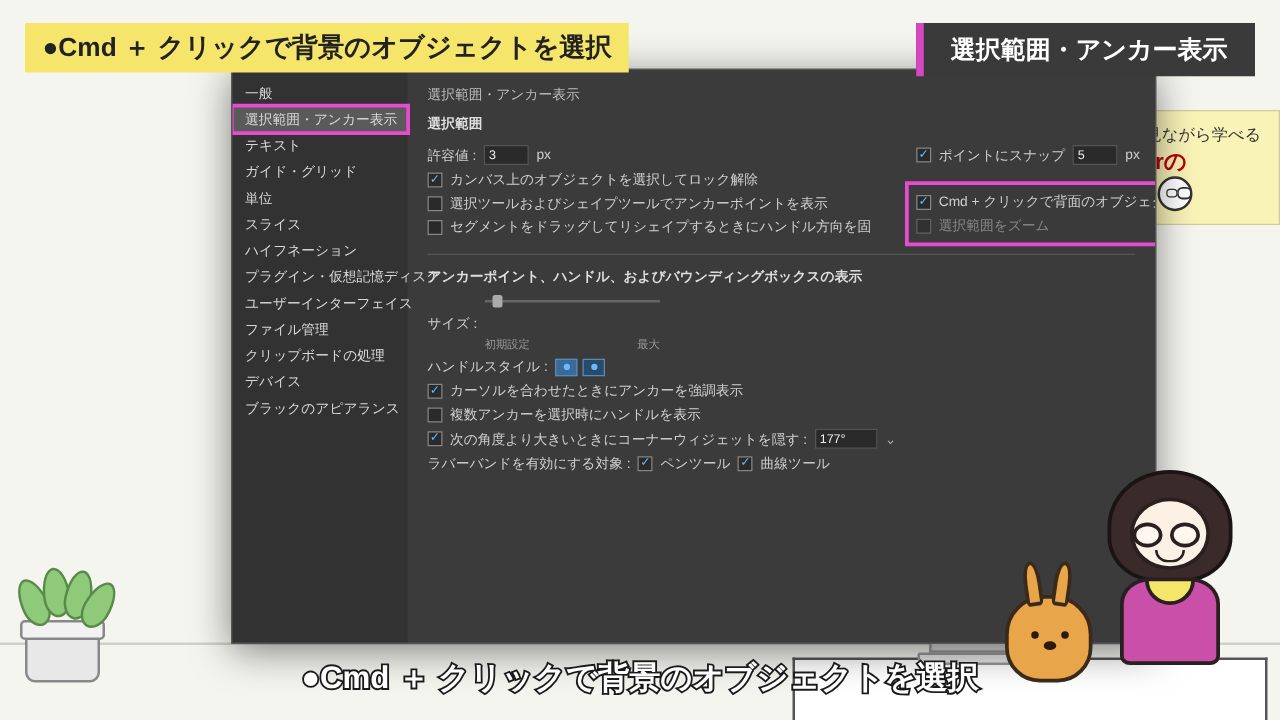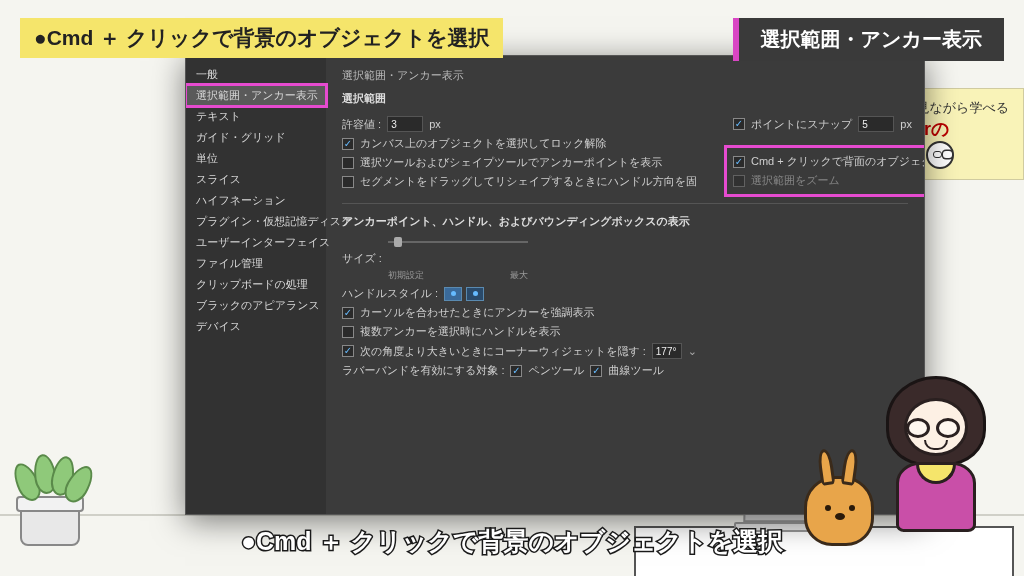--- a/index.html
+++ b/index.html
@@ -102,21 +102,21 @@
   display: inline-flex; gap: 4px; vertical-align: middle;
 }
 .handle-opt {
   width: 18px; height: 14px; background: #2a4a6a; border: 1px solid #5a8ab0;
   display: flex; align-items: center; justify-content: center;
 }
 .handle-opt.sel { background: #3a6a9a; }
 .dot-blue { width: 5px; height: 5px; background: #6bf; border-radius: 50%; }
 .angle-input {
   background: #2a2a2a; border: 1px solid #555; color: #eee;
-  width: 30px; height: 16px; font-size: 10px; padding: 0 3px;
+  width: 50px; height: 16px; font-size: 10px; padding: 0 3px;
 }
 .caption-bottom {
   position: absolute; bottom: 18px; left: 50%; transform: translateX(-50%);
   font-size: 25px; font-weight: 700; color: #fff;
   -webkit-text-stroke: 3px #1a1a1a;
   paint-order: stroke fill;
   z-index: 60; white-space: nowrap;
 }
 .plant {
   position: absolute; left: 20px; bottom: 30px; z-index: 2;
@@ -184,22 +184,22 @@
       <div class="sidebar-item selected">選択範囲・アンカー表示</div>
       <div class="sidebar-item">テキスト</div>
       <div class="sidebar-item">ガイド・グリッド</div>
       <div class="sidebar-item">単位</div>
       <div class="sidebar-item">スライス</div>
       <div class="sidebar-item">ハイフネーション</div>
       <div class="sidebar-item">プラグイン・仮想記憶ディスク</div>
       <div class="sidebar-item">ユーザーインターフェイス</div>
       <div class="sidebar-item">ファイル管理</div>
       <div class="sidebar-item">クリップボードの処理</div>
+      <div class="sidebar-item">デバイス</div>
       <div class="sidebar-item">ブラックのアピアランス</div>
-      <div class="sidebar-item">デバイス</div>
     </div>
 
     <div class="content">
       <div class="section-title">選択範囲・アンカー表示</div>
       <div class="section-sub">選択範囲</div>
 
       <div class="two-col">
         <div class="col-left-settings">
           <div class="row">
             <span>許容値 :</span>

